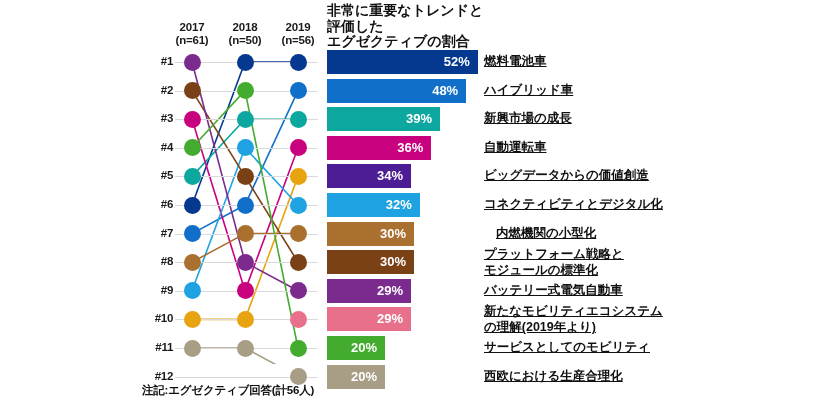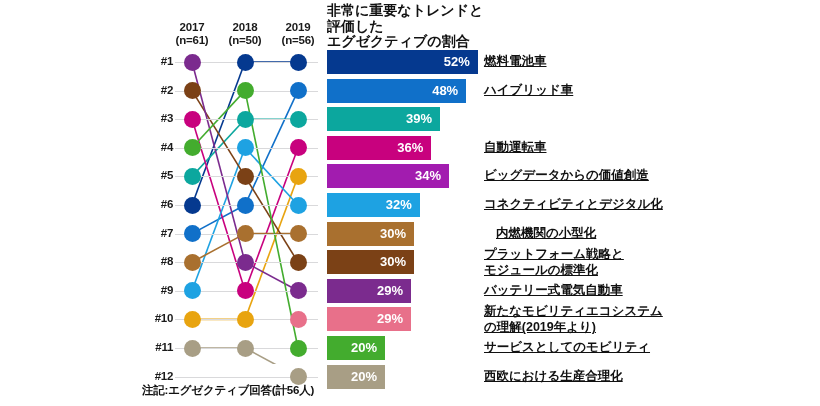--- a/index.html
+++ b/index.html
@@ -169,31 +169,34 @@
           <div class="barval">48%</div>
         </div>
         <div class="rlabel" style="top: 3px;">
           <span class="ln"><u>ハイブリッド車</u></span>
         </div>
       </div>
       <div class="barrow" style="top: 55.2px; width: 480px;">
         <div class="bar" style="width: 113.1px; background: rgb(12, 167, 158);">
           <div class="barval">39%</div>
         </div>
+        <div class="rlabel" style="top: 3px;">
+          <span class="ln"><u>新興市場の成長</u></span>
+        </div>
       </div>
       <div class="barrow" style="top: 83.8px; width: 480px;">
         <div class="bar" style="width: 104.4px; background: rgb(200, 1, 126);">
           <div class="barval">36%</div>
         </div>
         <div class="rlabel" style="top: 3px;">
           <span class="ln"><u>自動運転車</u></span>
         </div>
       </div>
       <div class="barrow" style="top: 112.4px; width: 480px;">
-        <div class="bar" style="width: 122px; background: #a21caf;">
+        <div class="bar" style="width: 84px; background: #4c1d95;">
           <div class="barval">34%</div>
         </div>
         <div class="rlabel" style="top: 3px;">
           <span class="ln"><u>ビッグデータからの価値創造</u></span>
         </div>
       </div>
       <div class="barrow" style="top: 141px; width: 480px; padding-left: 24px;">
         <div class="bar" style="width: 92.8px; background: rgb(30, 162, 226);">
           <div class="barval">32%</div>
         </div>

